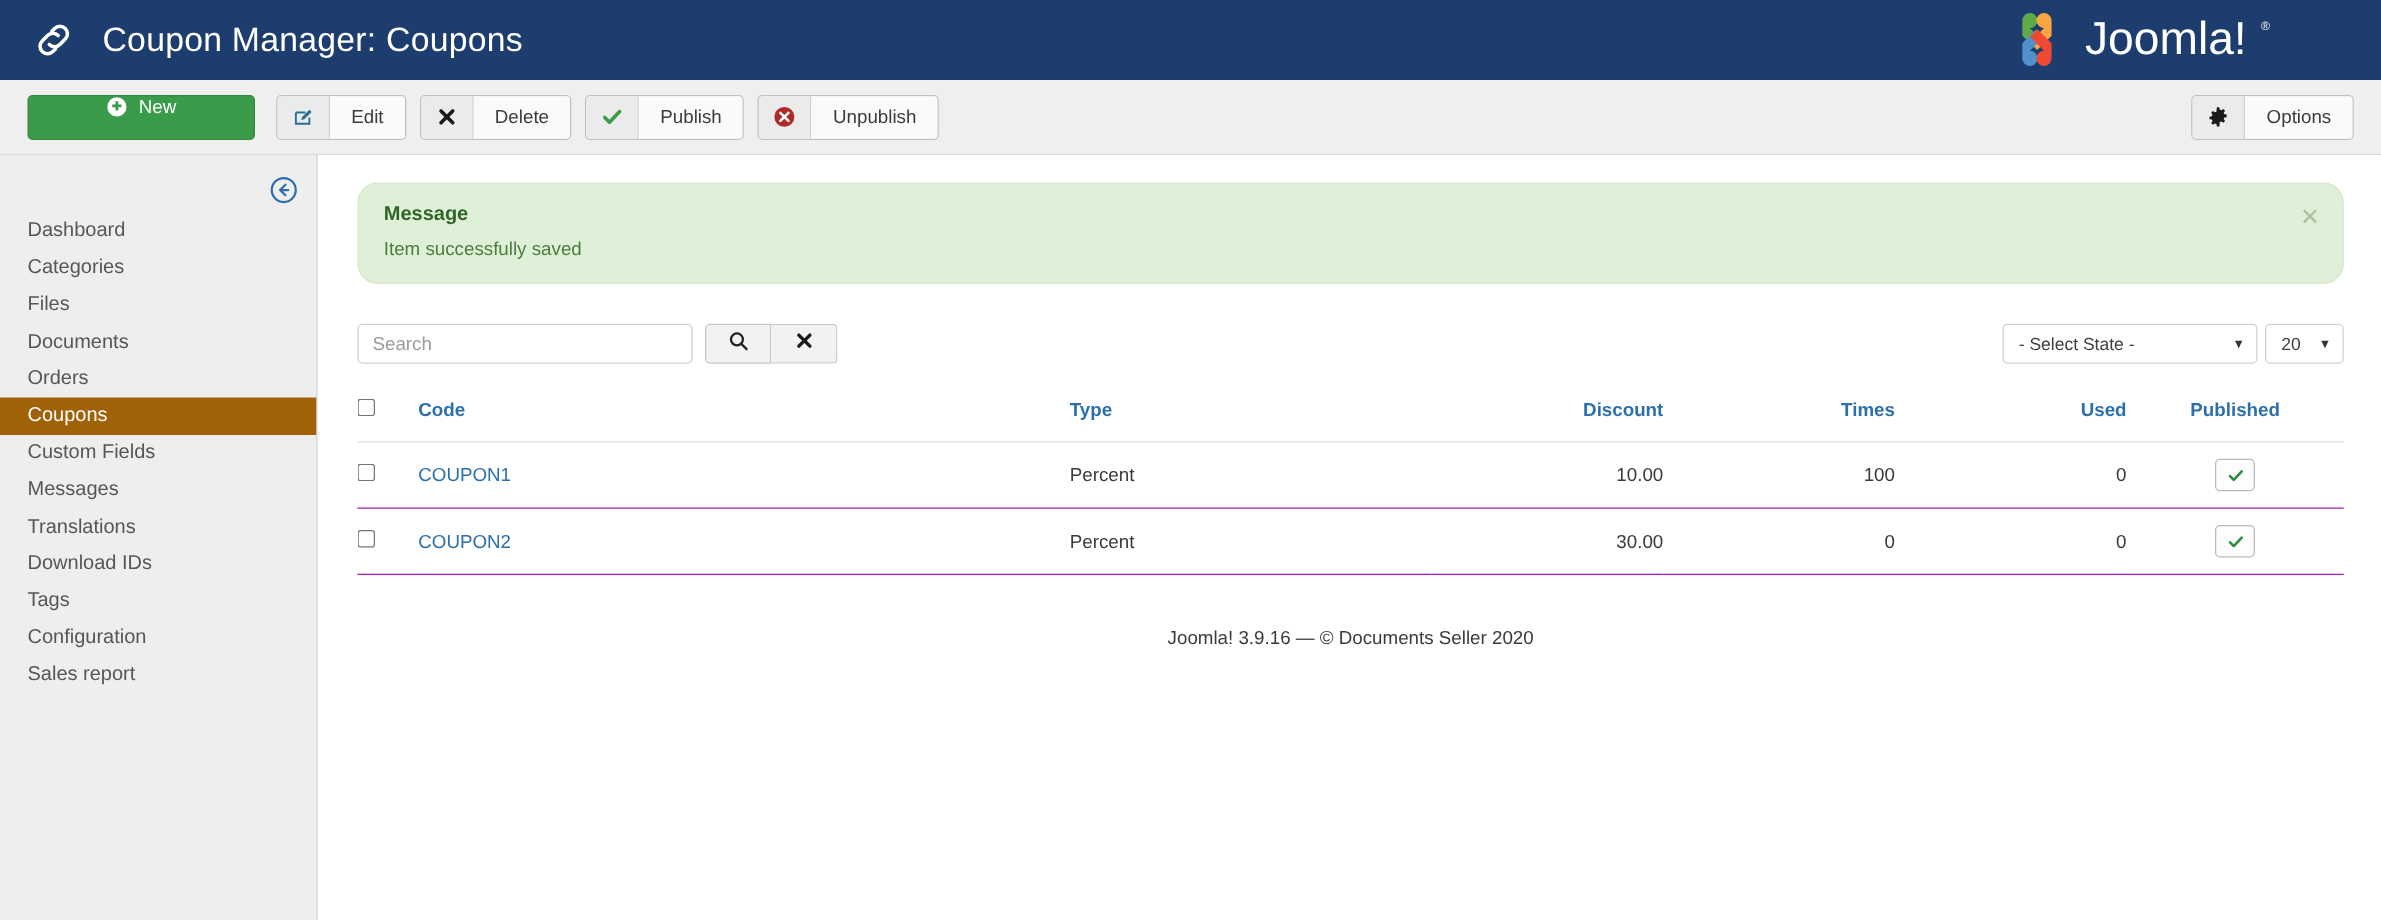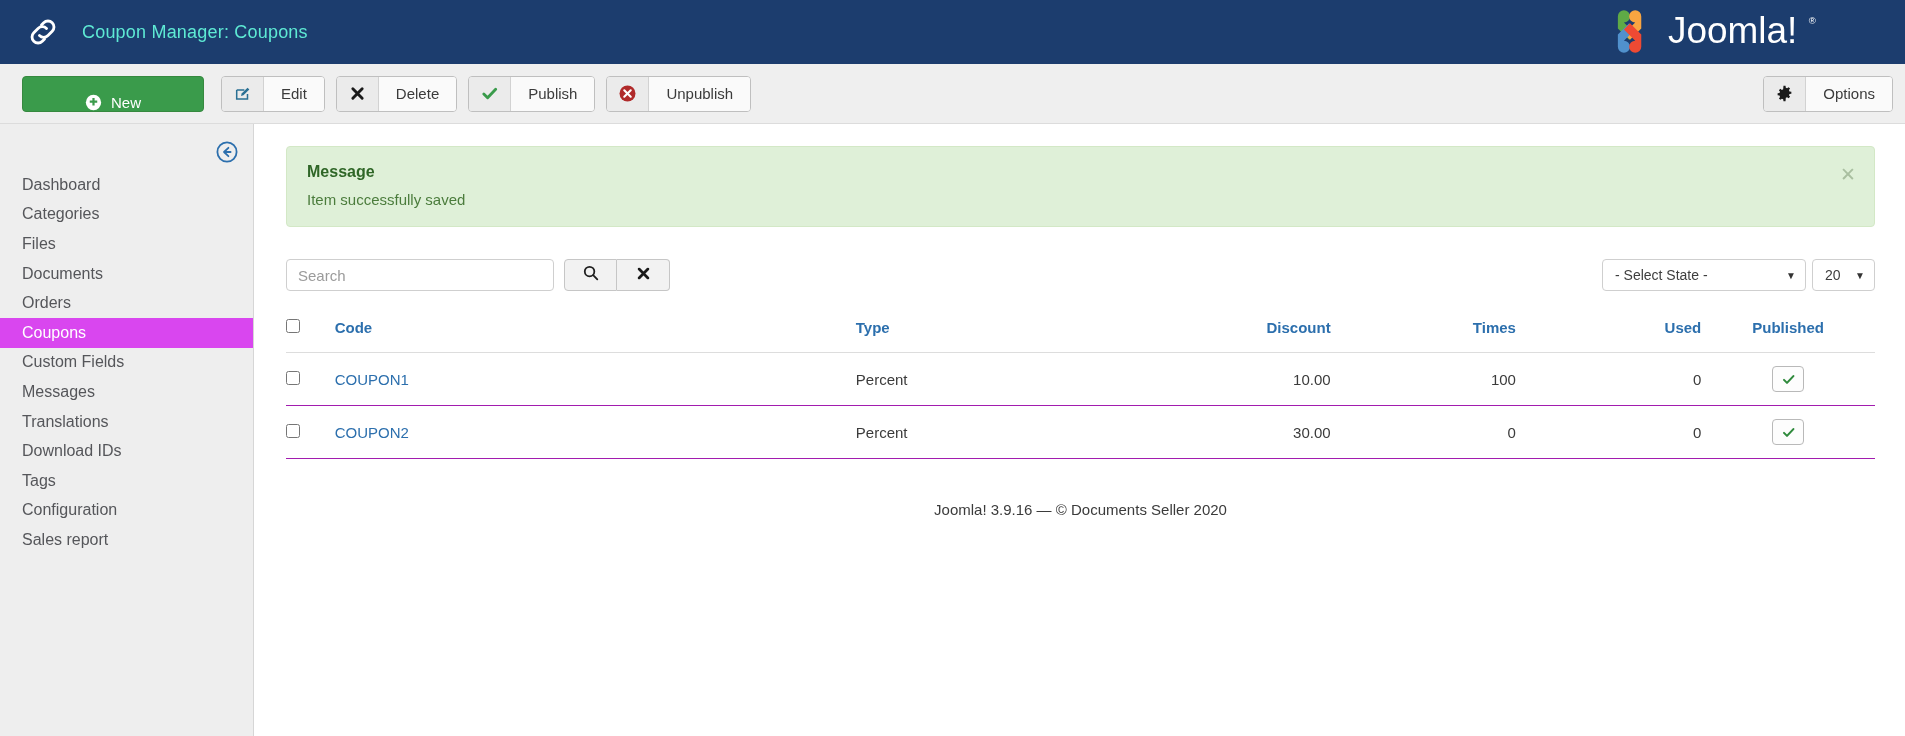--- a/index.html
+++ b/index.html
@@ -17,22 +17,22 @@
     height: 64px;
     background: #1c3d6e;
     display: flex;
     align-items: center;
     padding: 0 0 0 26px;
     position: relative;
   }
   .header-title-wrap { display: flex; align-items: center; gap: 22px; }
   .link-icon { width: 34px; height: 34px; display: block; }
   .header-title {
-    color: #5eead4;
-    font-size: 18px;
+    color: #ffffff;
+    font-size: 27px;
     letter-spacing: .2px;
   }
   .joomla-logo {
     position: absolute;
     right: 26px; top: 50%;
     transform: translateY(-50%);
     display: flex; align-items: center; gap: 10px;
   }
   .joomla-mark { width: 56px; height: 52px; display:block; }
   .joomla-word { height: 44px; display:block; }
@@ -46,21 +46,21 @@
     align-items: center;
     padding: 0 22px;
     position: relative;
   }
   .btn-new {
     background: #3a9b4b;
     border: 1px solid #36893f;
     border-radius: 4px;
     height: 36px;
     min-width: 182px;
-    display: flex; align-items: flex-end; justify-content: center;
+    display: flex; align-items: flex-start; justify-content: center;
     gap: 9px;
     color: #fff;
     font-size: 15px;
     cursor: pointer;
     margin-right: 17px;
   }
   .split-btn {
     display: flex;
     height: 36px;
     border-radius: 4px;
@@ -76,21 +76,21 @@
     background: #ebebeb;
     border-right: 1px solid #d2d2d2;
   }
   .split-btn .lb {
     padding: 12px 17px;
     display: flex; align-items: center;
     font-size: 15px;
     color: #3b3b3b;
     background: #fafafa;
   }
-  .toolbar-right { position: absolute; right: 12px; top: 50%; transform: translateY(-50%); }
+  .toolbar-right { position: absolute; right: 22px; top: 50%; transform: translateY(-50%); }
 
   
   .body { display: flex; height: 612px; }
   .sidebar {
     width: 254px;
     background: #eeeeee;
     border-right: 1px solid #d6d6d6;
     padding-top: 10px;
     flex: 0 0 254px;
     position: relative;
@@ -99,30 +99,30 @@
   .collapse-icon { width: 24px; height: 24px; cursor: pointer; display:block; }
   .menu { list-style: none; margin: 0; padding: 0; }
   .menu li {
     height: 29.6px;
     display: flex; align-items: center;
     padding-left: 22px;
     font-size: 16px;
     color: #55565a;
     cursor: pointer;
   }
-  .menu li.active { background: #d946ef; color: #ffffff; }
+  .menu li.active { background: #a16207; color: #ffffff; }
 
   .content { flex: 1; background: #ffffff; padding: 0 30px 0 32px; }
 
   
   .alert {
     margin-top: 22px;
     background: #dff0d8;
     border: 1px solid #d3e8c6;
-    border-radius: 4px;
+    border-radius: 16px;
     padding: 16px 20px 18px 20px;
     position: relative;
     min-height: 78px;
   }
   .alert-title { color: #2f6627; font-weight: bold; font-size: 16px; margin-bottom: 10px; }
   .alert-text { color: #4b7c3c; font-size: 15px; }
   .alert-close {
     position: absolute; right: 18px; top: 18px;
     color: #a9bfa0; font-size: 19px; line-height: 1;
     cursor: pointer; background: none; border: none; padding: 0;

